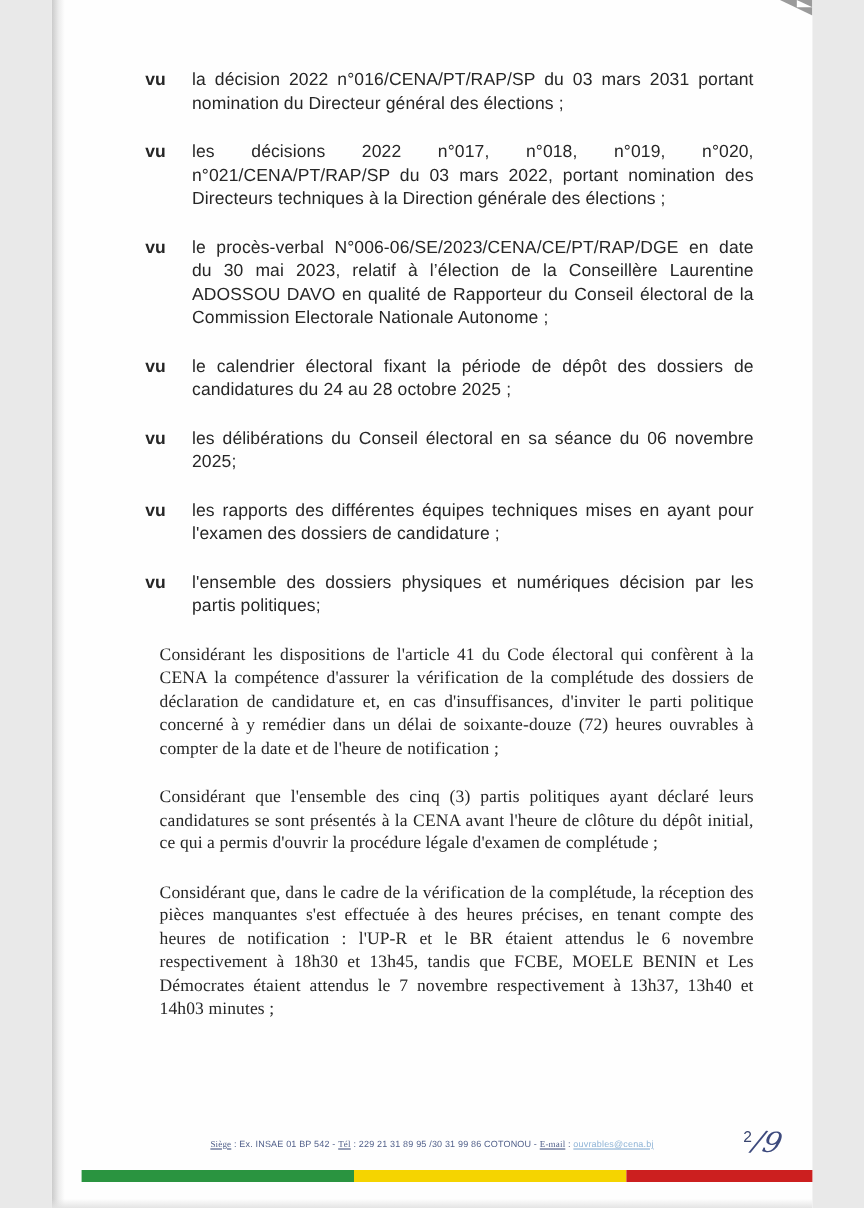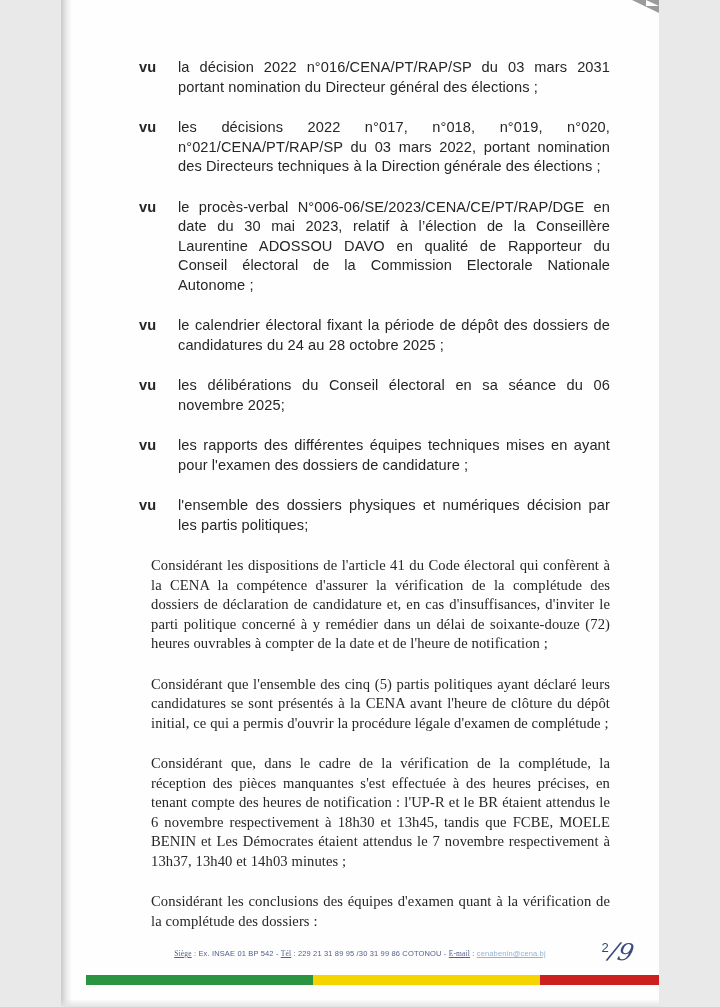--- a/index.html
+++ b/index.html
@@ -9,20 +9,21 @@
   }
   .page {
     position: relative;
     width: 598px;
     height: 1007px;
     margin: 0 auto;
     background: #fefefe;
     overflow: hidden;
     font-family: "Liberation Sans", sans-serif;
     color: #262626;
+    padding-left: 36px;
   }
   
   .scan-edge-left {
     position: absolute;
     left: 0; top: 0; bottom: 0;
     width: 11px;
     background: linear-gradient(to right, #c9c9c9, #ededed 55%, rgba(255,255,255,0));
     pointer-events: none;
   }
   .scan-edge-bottom {
@@ -169,27 +170,26 @@
       <span class="vu-label">vu</span>
       <span class="vu-text">les rapports des différentes équipes techniques mises en ayant pour l'examen des dossiers de candidature ;</span>
     </div>
 
     <div class="vu-item">
       <span class="vu-label">vu</span>
       <span class="vu-text">l'ensemble des dossiers physiques et numériques décision par les partis politiques;</span>
     </div>
 
     <p class="considerant">Considérant les dispositions de l'article 41 du Code électoral qui confèrent à la CENA la compétence d'assurer la vérification de la complétude des dossiers de déclaration de candidature et, en cas d'insuffisances, d'inviter le parti politique concerné à y remédier dans un délai de soixante-douze (72) heures ouvrables à compter de la date et de l'heure de notification ;</p>
-    <p class="considerant">Considérant que l'ensemble des cinq (5) partis politiques ayant déclaré leurs candidatures se sont présentés à la CENA avant l'heure de clôture du dépôt initial, ce qui a permis d'ouvrir la procédure légale d'examen de complétude ;</p>
+    <p class="considerant">Considérant que l'ensemble des cinq (3) partis politiques ayant déclaré leurs candidatures se sont présentés à la CENA avant l'heure de clôture du dépôt initial, ce qui a permis d'ouvrir la procédure légale d'examen de complétude ;</p>
     <p class="considerant">Considérant que, dans le cadre de la vérification de la complétude, la réception des pièces manquantes s'est effectuée à des heures précises, en tenant compte des heures de notification : l'UP-R et le BR étaient attendus le 6 novembre respectivement à 18h30 et 13h45, tandis que FCBE, MOELE BENIN et Les Démocrates étaient attendus le 7 novembre respectivement à 13h37, 13h40 et 14h03 minutes ;</p>
-    <p class="considerant">Considérant les conclusions des équipes d'examen quant à la vérification de la complétude des dossiers :</p>
 
   </div>
 
-  <div class="footer-info"><span class="u">Siège</span><span> : Ex. INSAE 01 BP 542 - </span><span class="u">Tél</span><span> : 229 21 31 89 95 /30 31 99 86 COTONOU - </span><span class="u">E-mail</span><span> : </span><span class="email-link">cenabenin@cena.bj</span></div>
+  <div class="footer-info"><span class="u">Siège</span><span> : Ex. INSAE 01 BP 542 - </span><span class="u">Tél</span><span> : 229 21 31 89 95 /30 31 99 86 COTONOU - </span><span class="u">E-mail</span><span> : </span><span class="email-link">ouvrables@cena.bj</span></div>
 
   <div class="page-number">
     <span class="typed">2</span><span class="handwritten">/9</span>
   </div>
 
   <div class="flag-bar">
     <div class="flag-seg flag-green" style="background: rgb(42, 148, 64);"></div>
     <div class="flag-seg flag-yellow" style="background: rgb(245, 212, 0);"></div>
     <div class="flag-seg flag-red" style="background: rgb(204, 31, 31);"></div>
   </div>

